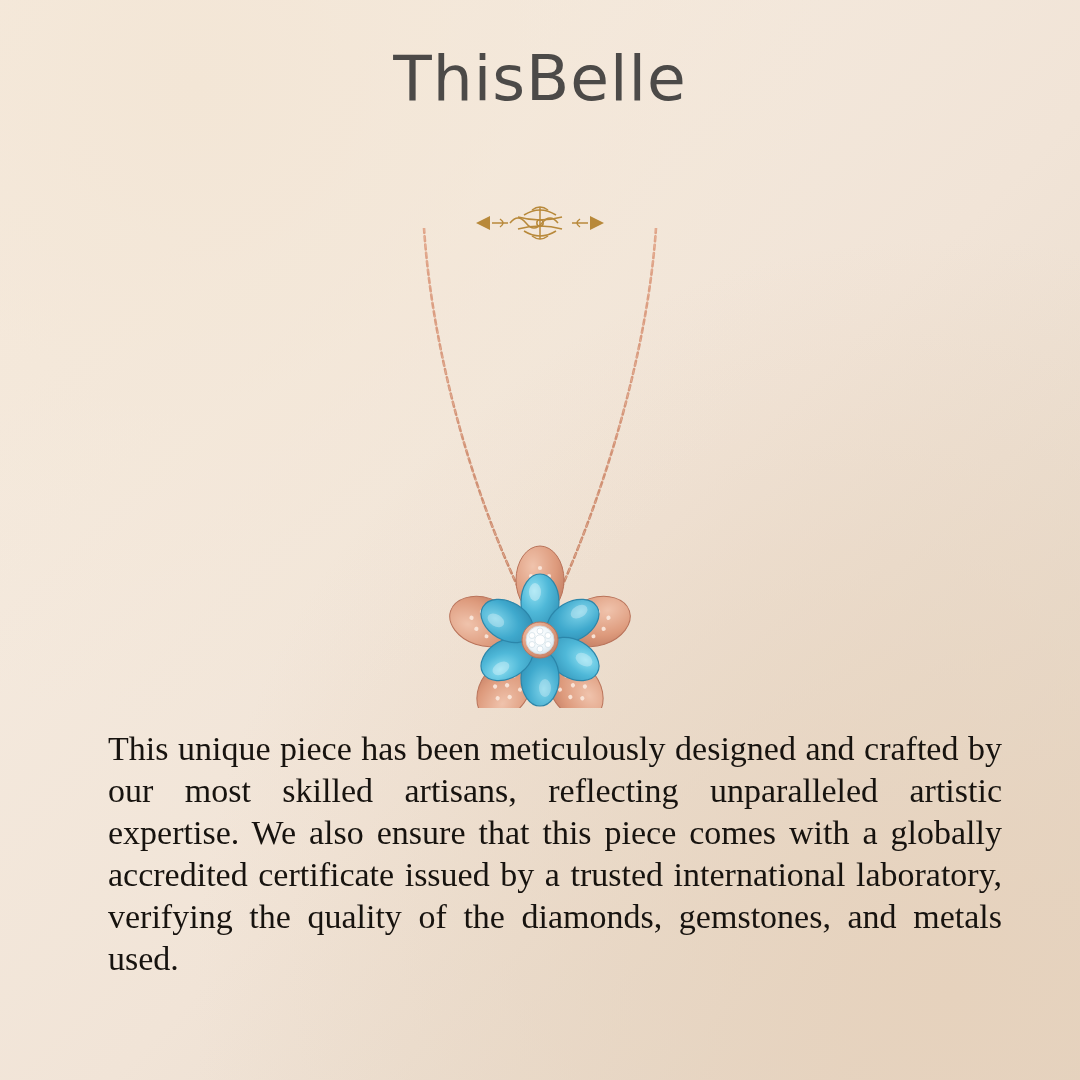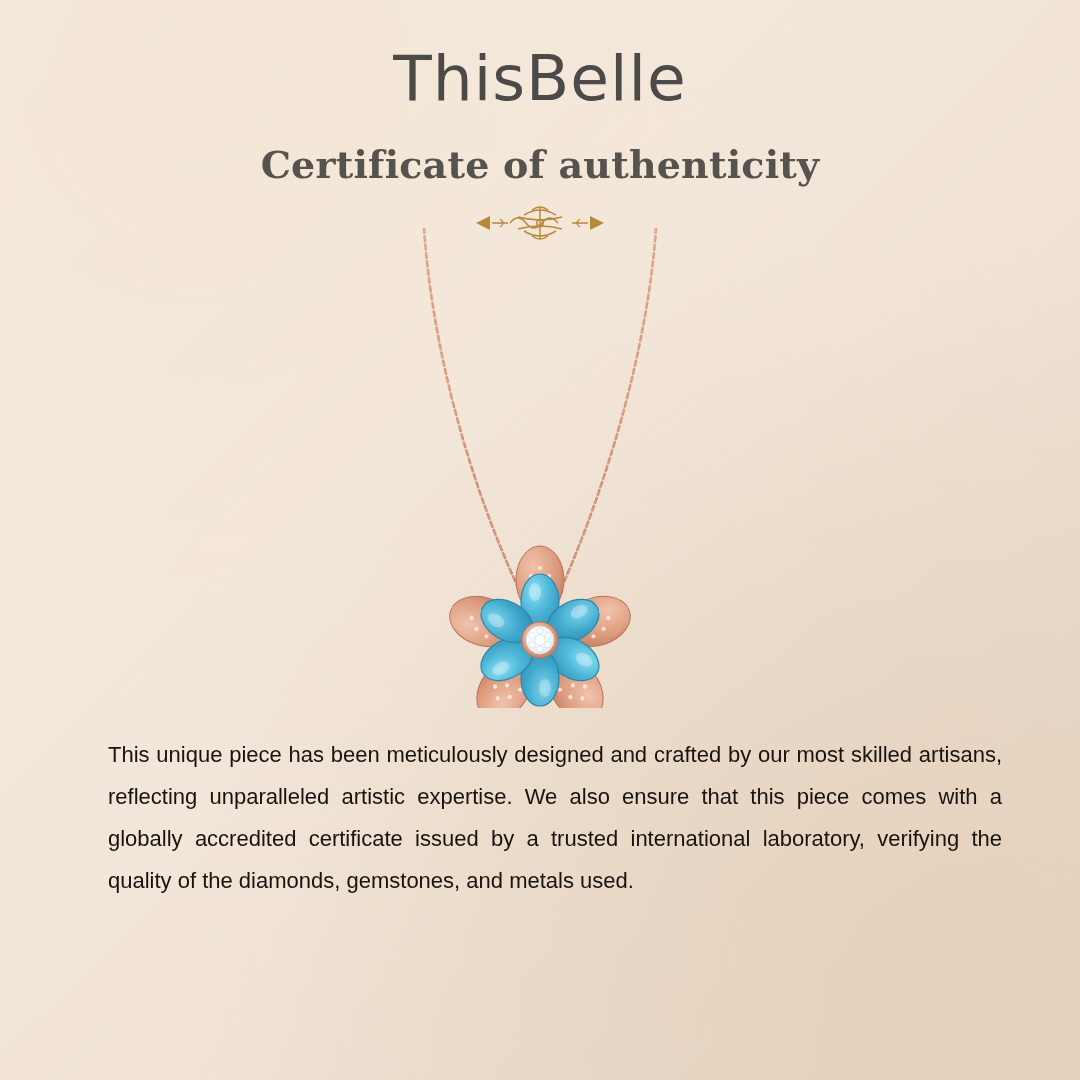--- a/index.html
+++ b/index.html
@@ -70,25 +70,25 @@
     top: 228px;
     left: 0;
     width: 1080px;
     height: 480px;
   }
   .jewel svg { display: block; }
 
   
   .body-text {
     position: absolute;
-    top: 712px;
+    top: 694px;
     left: 108px;
     width: 894px;
-    font-family: Liberation Sans, sans-serif;
-    font-size: 22px;
+    font-family: Liberation Serif, serif;
+    font-size: 34px;
     line-height: 42px;
     color: #17130f;
     text-align: justify;
     text-justify: inter-word;
   }
 
   
   .bottom-rules {
     position: absolute;
     bottom: 34px;
@@ -100,21 +100,20 @@
 </style>
 </head>
 <body>
 
 <div class="page">
 
   <div class="brand">
     <span class="b-soit">This</span><span class="b-belle">Belle</span>
   </div>
 
-  <div class="cert-title">Certificate of authenticity</div>
 
   <div class="divider">
     <svg width="800" height="46" viewBox="0 0 800 46" xmlns="http://www.w3.org/2000/svg">
       <defs>
         <linearGradient id="goldline" x1="0" y1="0" x2="1" y2="0">
           <stop offset="0" stop-color="#c8a04a" stop-opacity="0.12"></stop>
           <stop offset="0.25" stop-color="#c8a04a" stop-opacity="0.85"></stop>
           <stop offset="0.5" stop-color="#b8893a" stop-opacity="1"></stop>
           <stop offset="0.75" stop-color="#c8a04a" stop-opacity="0.85"></stop>
           <stop offset="1" stop-color="#c8a04a" stop-opacity="0.12"></stop>

